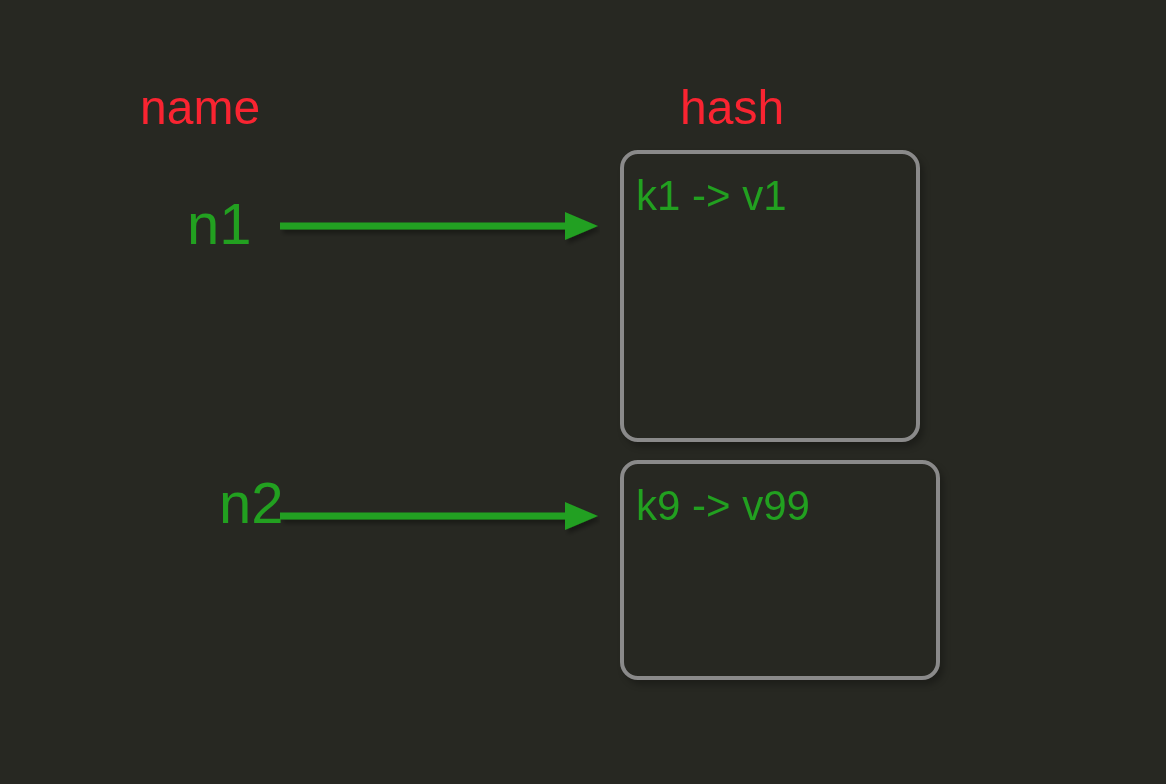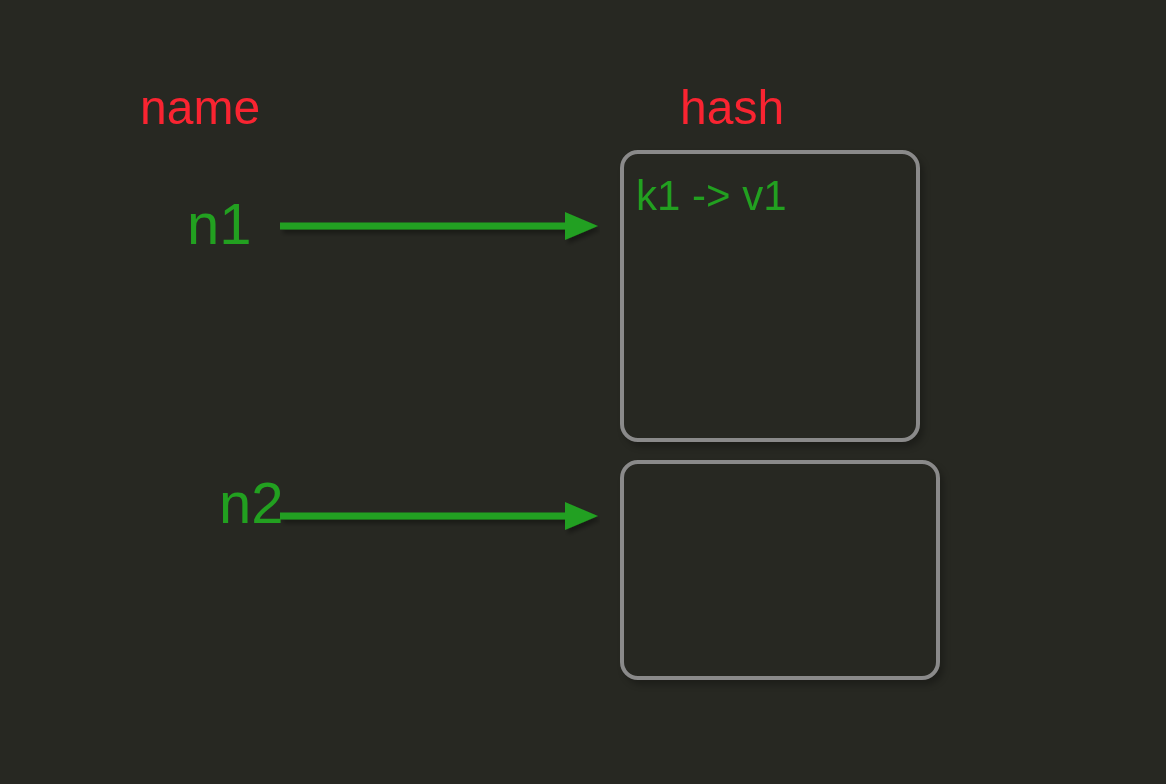--- a/index.html
+++ b/index.html
@@ -119,13 +119,14 @@
       <polygon points="285,2 318,16 285,30" fill="#22a020"></polygon>
     </g>
   </svg>
 </div>
 
 <div class="hash-box box-1">
   <div class="entry">k1 -&gt; v1</div>
 </div>
 
 <div class="hash-box box-2">
+  <div class="entry">k9 -&gt; v99</div>
 </div>
 
 </body></html>

